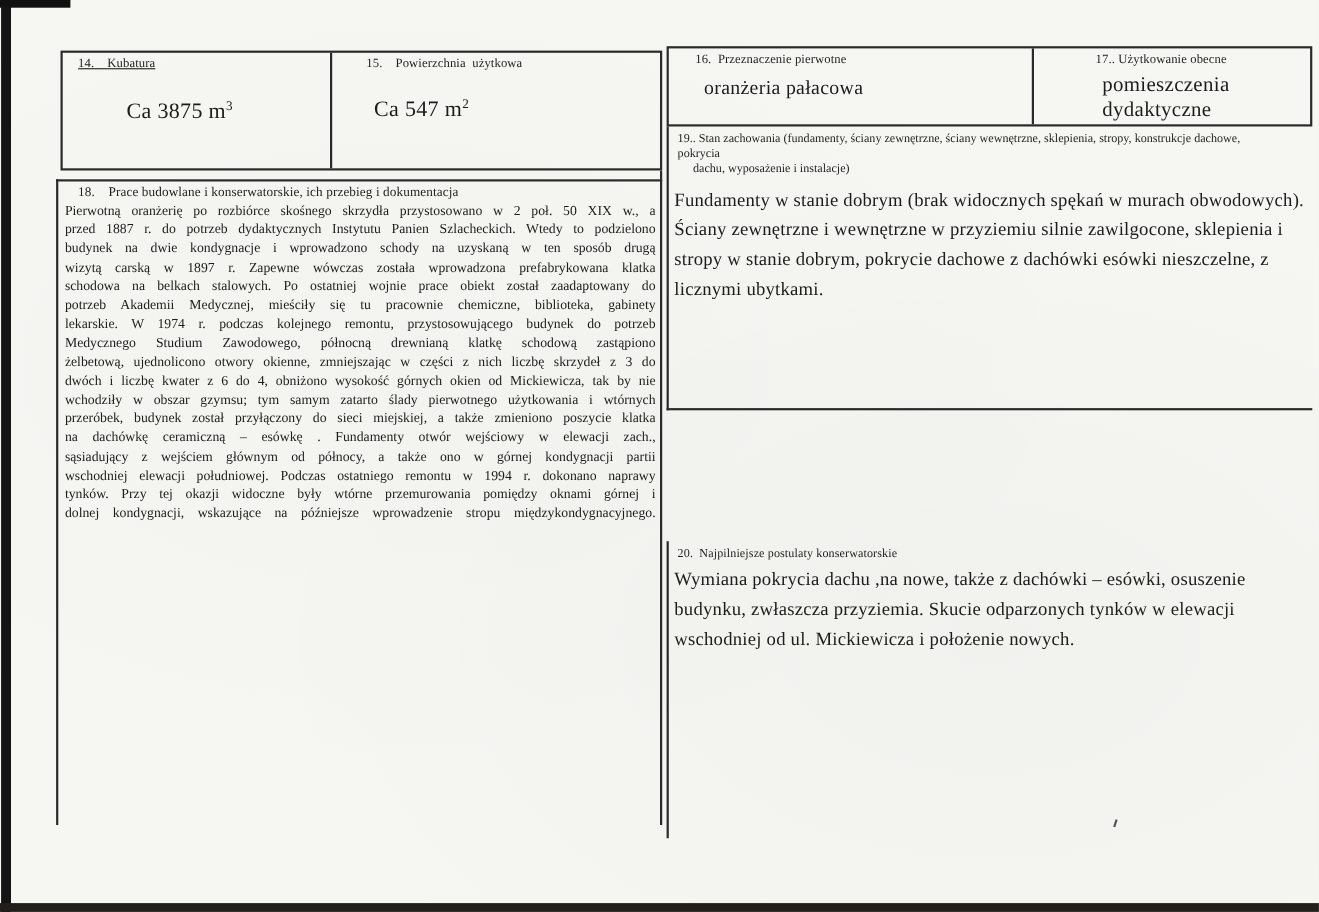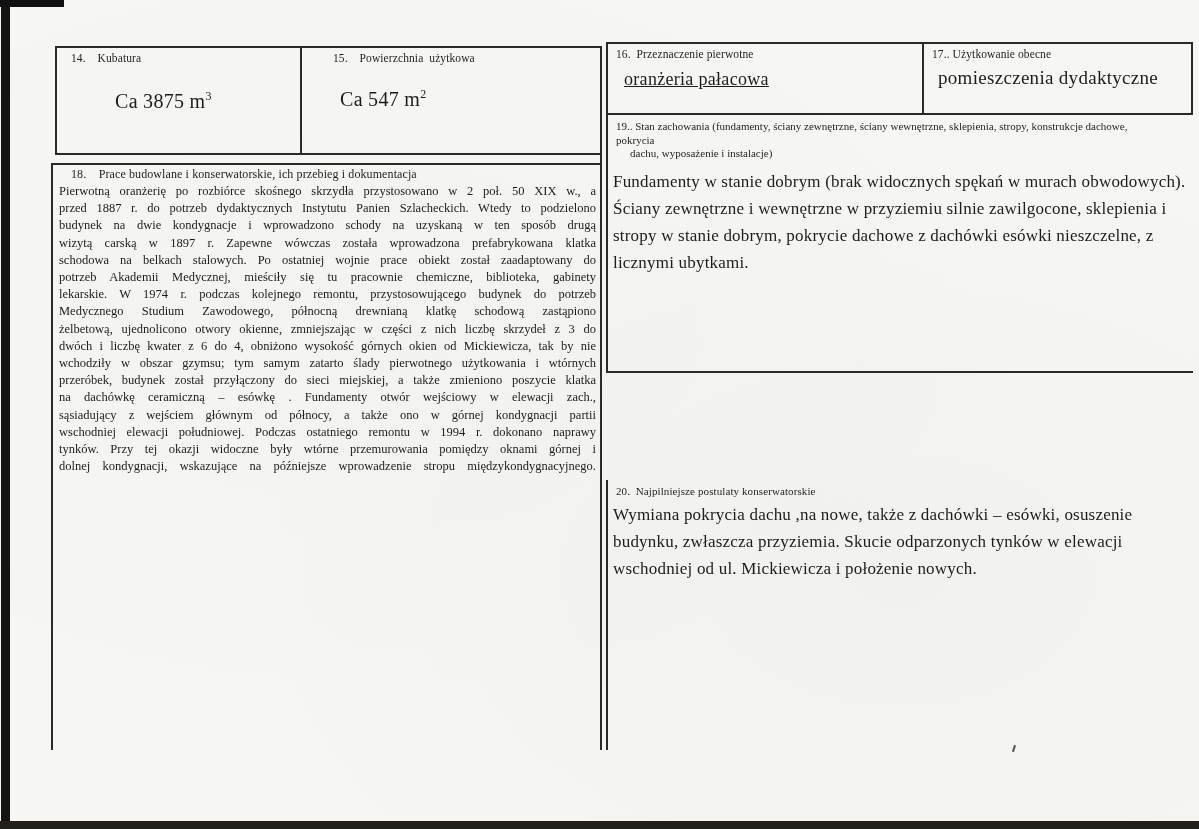--- a/index.html
+++ b/index.html
@@ -25,58 +25,58 @@
 
   .flabel{
     font-size:11.5px;line-height:13px;white-space:pre-wrap;
     padding:4px 6px 0 8px;letter-spacing:0.1px;color:#1f1f1f;
   }
 
   
   .box-14-15{left:55px;top:46px;width:547px;height:109px;display:flex;}
   .cell-14{width:245px;border-right:2px solid #2a2a2a;box-sizing:border-box;}
   .cell-15{flex:1;}
-  .cell-14 .flabel{padding-left:14px;}
+  .cell-14 .flabel{padding-left:14px;text-decoration:underline;}
   .cell-15 .flabel{padding-left:31px;}
   .dim-value{font-size:20px;letter-spacing:0.3px;}
   .cell-14 .dim-value{margin:24px 0 0 58px;}
   .cell-15 .dim-value{margin:22px 0 0 38px;}
   sup{font-size:12px;}
 
   
   .box-18{left:51px;top:163px;width:551px;height:587px;border-bottom:none;}
   .divider-joint{position:absolute;left:600px;top:155px;width:2px;height:8px;background:#2a2a2a;}
   .box-18 .flabel{font-size:12px;padding:3px 6px 0 18px;}
   .body-18{padding:2px 4px 0 6px;}
   .jline{
     font-size:12.5px;line-height:17.2px;
     text-align:justify;text-align-last:justify;
     white-space:nowrap;overflow:hidden;
   }
 
   
   .row-16-17{left:606px;top:42px;width:587px;height:73px;display:flex;}
-  .cell-16{width:316px;border-right:2px solid #2a2a2a;box-sizing:border-box;}
-  .cell-17{flex:1;}
-  .val-16{font-size:18px;margin:8px 0 0 16px;letter-spacing:0.3px;text-decoration:underline;}
+  .cell-16{width:316px;border-right:2px solid #2a2a2a;box-sizing:border-box;margin-left:16px;}
+  .cell-17{flex:1;padding-left:48px;}
+  .val-16{font-size:18px;margin:8px 0 0 16px;letter-spacing:0.3px;}
   .val-17{font-size:19px;margin:6px 0 16px 14px;letter-spacing:0.3px;}
 
   .area-19{
     position:absolute;left:606px;top:115px;width:587px;height:258px;
     border-left:2px solid #2a2a2a;border-bottom:2px solid #2a2a2a;
     box-sizing:border-box;overflow:hidden;
   }
   .label-19{font-size:11px;line-height:13.5px;padding:5px 6px 0 8px;color:#1f1f1f;}
   .label-19 .lbl-line{white-space:pre-wrap;}
   .label-19 .lbl-indent{padding-left:14px;}
   .body-19{margin-top:7px;padding-left:5px;}
   .bigline{font-size:17px;line-height:27px;white-space:nowrap;letter-spacing:0.2px;}
 
   .area-20{
-    position:absolute;left:606px;top:480px;width:587px;height:270px;
+    position:absolute;left:606px;top:492px;width:587px;height:270px;
     border-left:2px solid #2a2a2a;box-sizing:border-box;overflow:hidden;
   }
   .area-20 .flabel{font-size:11px;padding:5px 6px 0 8px;}
   .body-20{margin-top:3px;padding-left:5px;}
 </style>
 </head>
 <body>
 
 <div class="paper-grain"></div>
 

